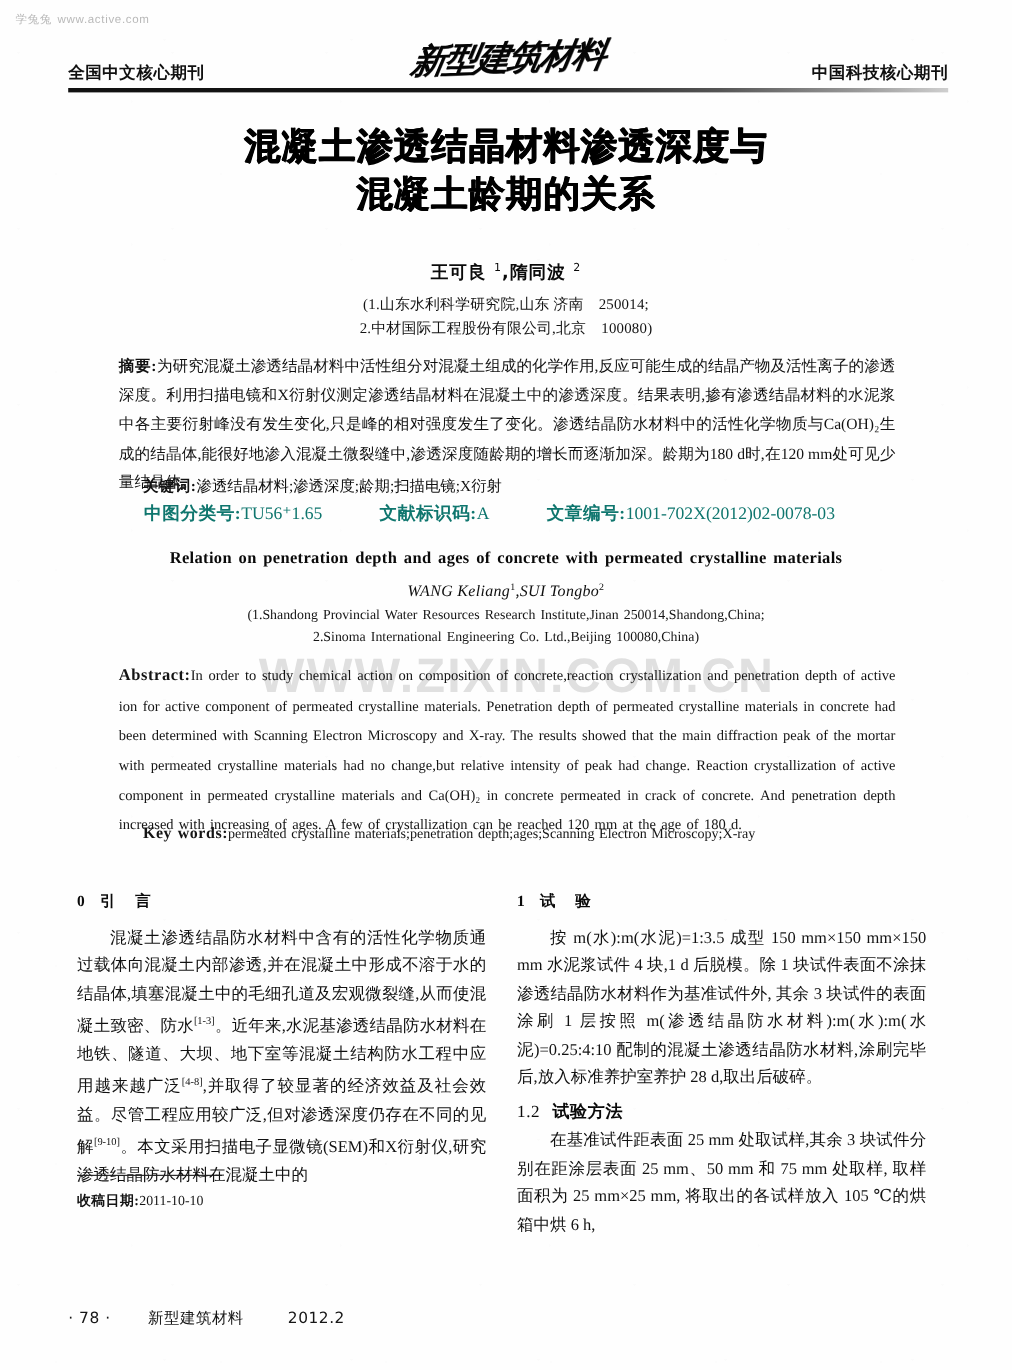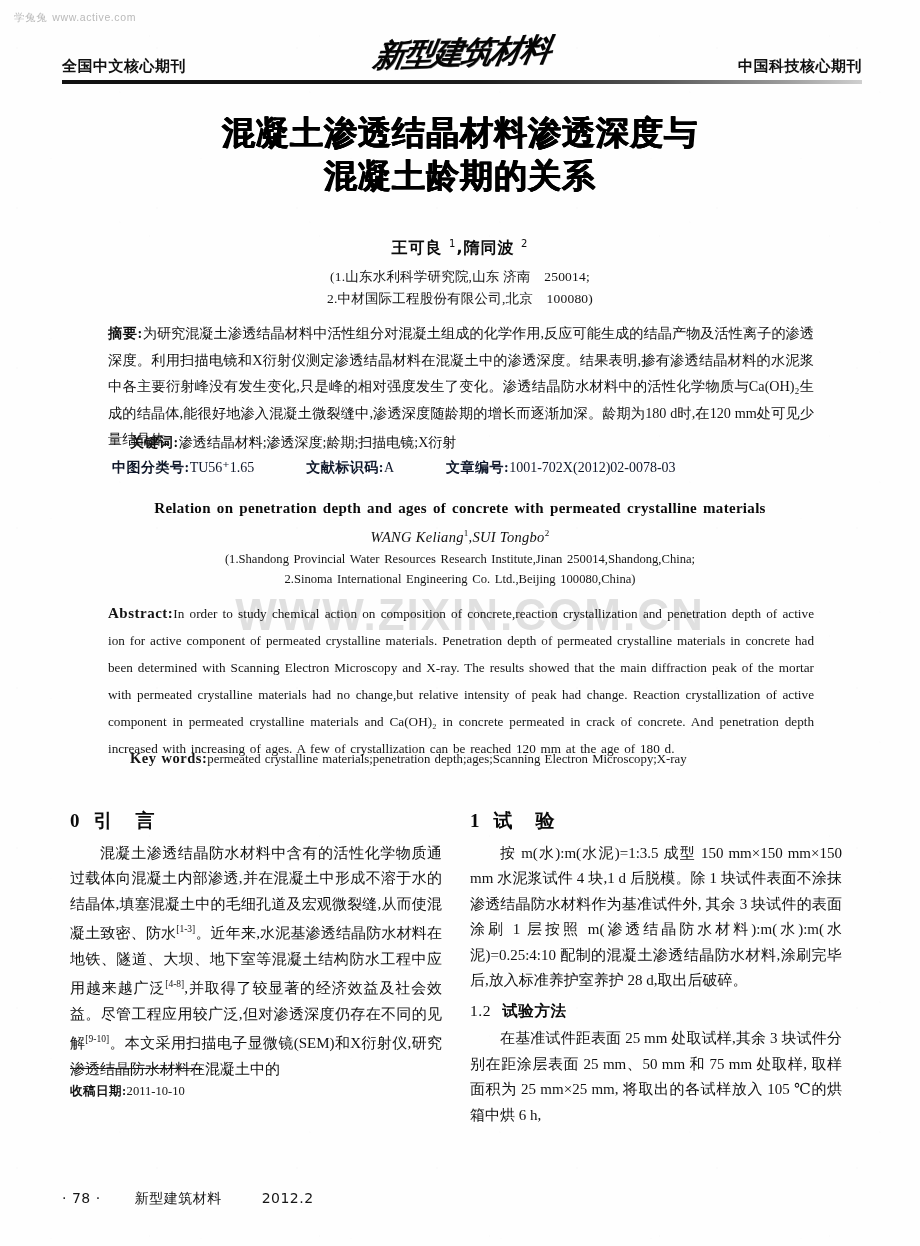--- a/index.html
+++ b/index.html
@@ -156,26 +156,26 @@
     position: absolute;
     left: 130px;
     width: 690px;
     top: 432px;
     font-size: 14px;
     line-height: 22px;
     color: #111;
   }
   .meta-line {
     position: absolute;
-    left: 112px;
+    left: 131px;
     width: 700px;
     top: 457px;
-    font-size: 14px;
+    font-size: 16px;
     line-height: 22px;
-    color: #0f172a;
+    color: #0f766e;
     white-space: nowrap;
   }
   .meta-line .gap { display: inline-block; width: 52px; }
 
   
   .en-title {
     position: absolute;
     left: 90px;
     width: 740px;
     top: 500px;
@@ -258,21 +258,21 @@
     line-height: 25.5px;
     color: #111;
     text-align: justify;
     text-justify: inter-ideograph;
   }
   .col-left  { left: 70px; }
   .col-right { left: 470px; }
 
   .h1-sec {
     font-family: "DejaVu Sans", "Liberation Sans", sans-serif;
-    font-size: 19px;
+    font-size: 14px;
     font-weight: 700;
     letter-spacing: 2px;
     margin: 0 0 7px 0;
     color: #0a0a0a;
   }
   .h1-sec .num { font-family: "Liberation Serif", serif; margin-right: 12px; }
 
   .h2-sec {
     font-family: "DejaVu Sans", "Liberation Sans", sans-serif;
     font-size: 15.5px;

